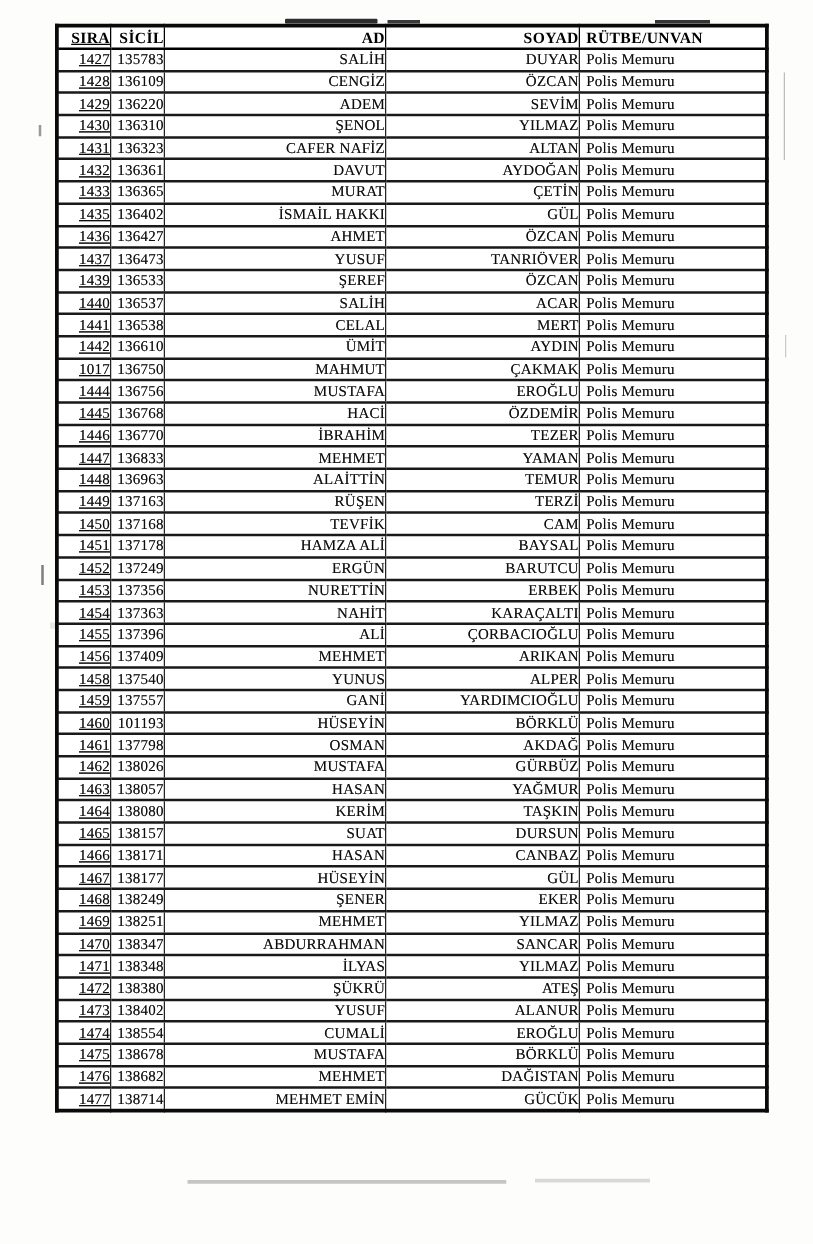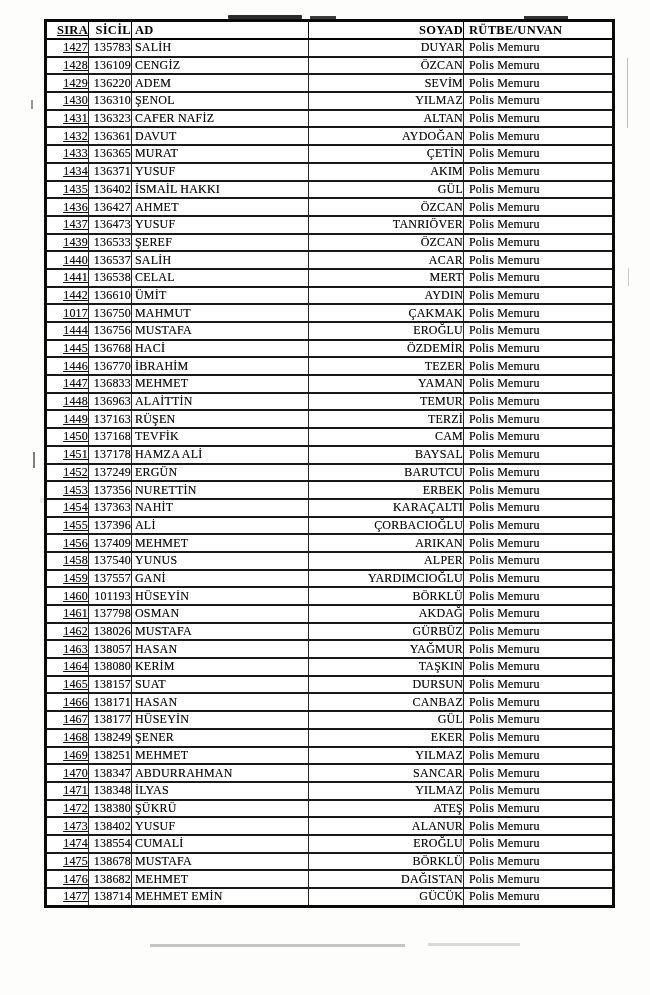--- a/index.html
+++ b/index.html
@@ -41,21 +41,21 @@
     font-size:12px;
     color:#0d0d0d;
     padding:0;
     white-space:nowrap;
     overflow:hidden;
     letter-spacing:.2px;
     text-shadow:0 0 .4px rgba(20,20,20,.55);
   }
   .c-sira{text-align:right;text-decoration:underline;}
   .c-sicil{text-align:right;}
-  .c-ad{text-align:left;padding-left:3px;}
+  .c-ad{text-align:right;padding-left:3px;}
   .c-soyad{text-align:right;padding-left:4px;}
   .c-rutbe{text-align:left;padding-left:5px;margin-left:44px;}
 
   
   .art{position:absolute;background:#222;pointer-events:none;}
   .a1{left:228px;top:15px;width:74px;height:4px;background:#2c2c2c;border-radius:1px;}
   .a2{left:310px;top:16px;width:26px;height:3px;background:#3a3a3a;}
   .a3{left:524px;top:16px;width:44px;height:3px;background:#343434;}
   .a4{left:150px;top:944px;width:255px;height:3px;background:rgba(0,0,0,.22);}
   .a5{left:428px;top:943px;width:92px;height:3px;background:rgba(0,0,0,.14);}
@@ -150,27 +150,20 @@
           <td class="c-rutbe">Polis Memuru</td>
         </tr>
         <tr>
           <td class="c-sira">1433</td>
           <td class="c-sicil">136365</td>
           <td class="c-ad">MURAT</td>
           <td class="c-soyad">ÇETİN</td>
           <td class="c-rutbe">Polis Memuru</td>
         </tr>
         <tr>
-          <td class="c-sira">1434</td>
-          <td class="c-sicil">136371</td>
-          <td class="c-ad">YUSUF</td>
-          <td class="c-soyad">AKIM</td>
-          <td class="c-rutbe">Polis Memuru</td>
-        </tr>
-        <tr>
           <td class="c-sira">1435</td>
           <td class="c-sicil">136402</td>
           <td class="c-ad">İSMAİL HAKKI</td>
           <td class="c-soyad">GÜL</td>
           <td class="c-rutbe">Polis Memuru</td>
         </tr>
         <tr>
           <td class="c-sira">1436</td>
           <td class="c-sicil">136427</td>
           <td class="c-ad">AHMET</td>

